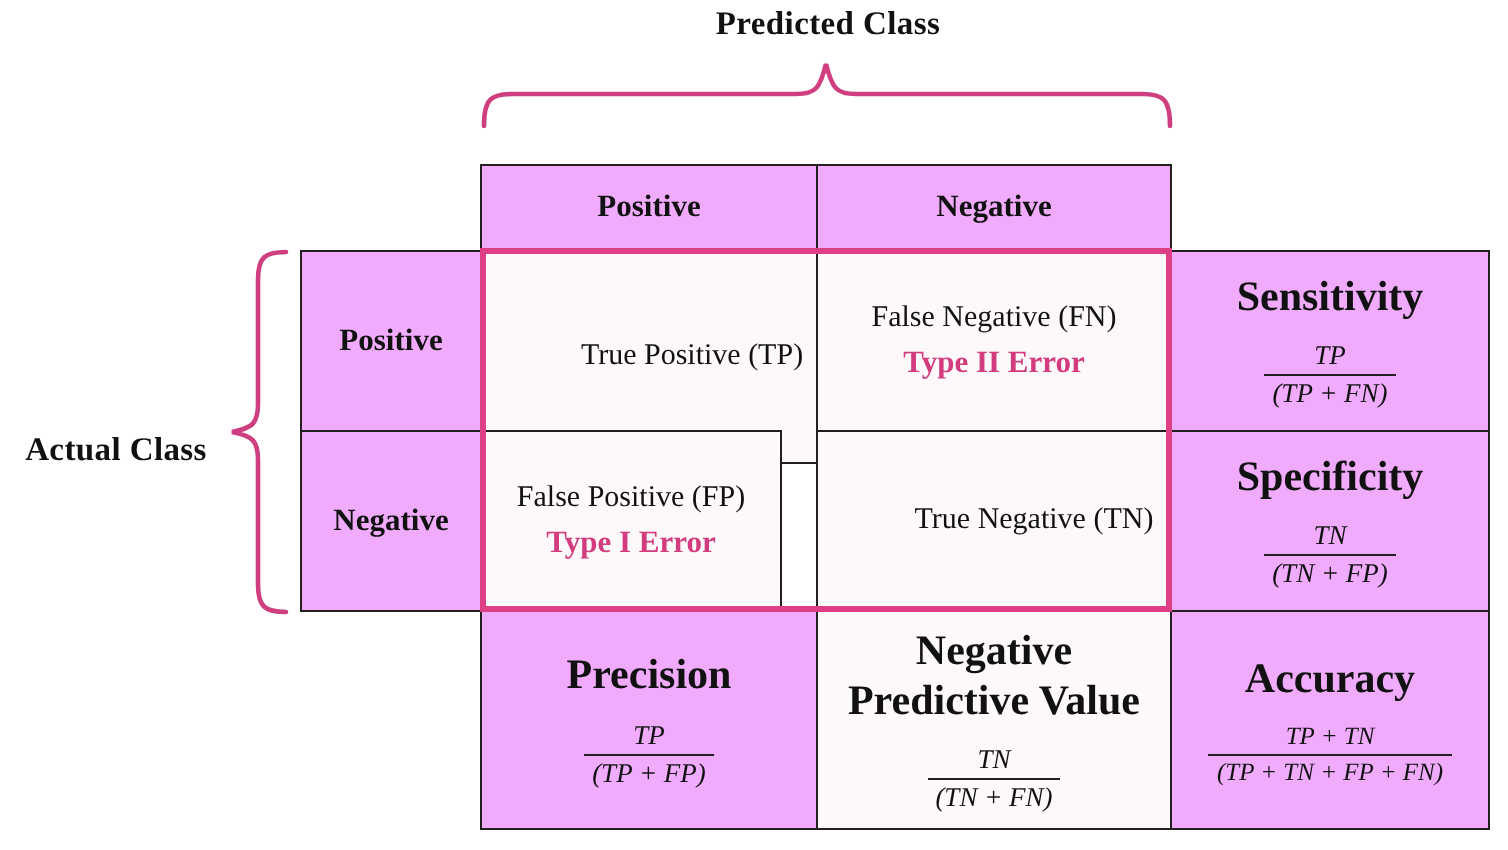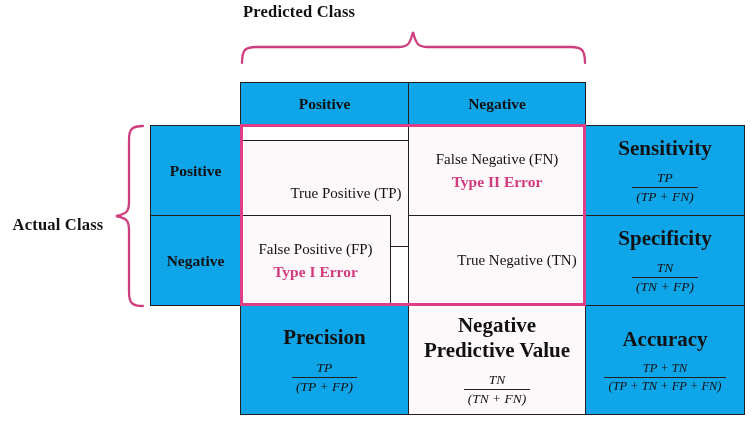--- a/index.html
+++ b/index.html
@@ -14,21 +14,21 @@
     font-family: "Liberation Serif", "DejaVu Serif", serif;
     overflow: hidden;
   }
 
   
   #predicted-class-title {
     position: absolute;
     left: 243px;
     top: 2px;
     width: 342px;
-    text-align: left;
+    text-align: center;
     font-weight: bold;
     font-size: 16.5px;
     color: #111111;
     letter-spacing: .2px;
   }
   #actual-class-title {
     position: absolute;
     left: 0px;
     top: 215px;
     width: 116px;
@@ -52,21 +52,21 @@
     position: absolute;
     box-sizing: border-box;
     border: 1.6px solid #231f20;
     display: flex;
     flex-direction: column;
     align-items: center;
     justify-content: center;
     text-align: center;
     color: #111111;
   }
-  .cell-pink { background: #0ea5e9; }
+  .cell-pink { background: #f0abfc; }
   .cell-white { background: #fdf9fa; }
 
   .hdr-label { font-weight: bold; font-size: 15.5px; }
   .cell-text { font-size: 15px; line-height: 1.25; }
   .err-text {
     font-weight: bold;
     font-size: 15.5px;
     color: #d23c7e;
     margin-top: 4px;
   }
@@ -87,21 +87,21 @@
 
   
   #hdr-positive { left: 240px; top: 82px; width: 169px; height: 43px; }
   #hdr-negative { left: 408px; top: 82px; width: 178px; height: 43px; }
 
   
   #row-label-positive { left: 150px; top: 125px; width: 91px; height: 91px; }
   #row-label-negative { left: 150px; top: 215px; width: 91px; height: 91px; }
 
   
-  #cell-tp { left: 240px; top: 140px; width: 169px; height: 107px; padding-left: 43px; }
+  #cell-tp { left: 240px; top: 125px; width: 169px; height: 107px; padding-left: 43px; }
   #cell-fn { left: 408px; top: 125px; width: 178px; height: 91px; }
   #cell-fp { left: 240px; top: 215px; width: 151px; height: 91px; }
   #cell-tn { left: 408px; top: 215px; width: 178px; height: 91px; padding-left: 40px; }
 
   
   #cell-sensitivity { left: 585px; top: 125px; width: 160px; height: 91px; }
   #cell-specificity { left: 585px; top: 215px; width: 160px; height: 91px; }
 
   
   #cell-precision { left: 240px; top: 305px; width: 169px; height: 110px; }

